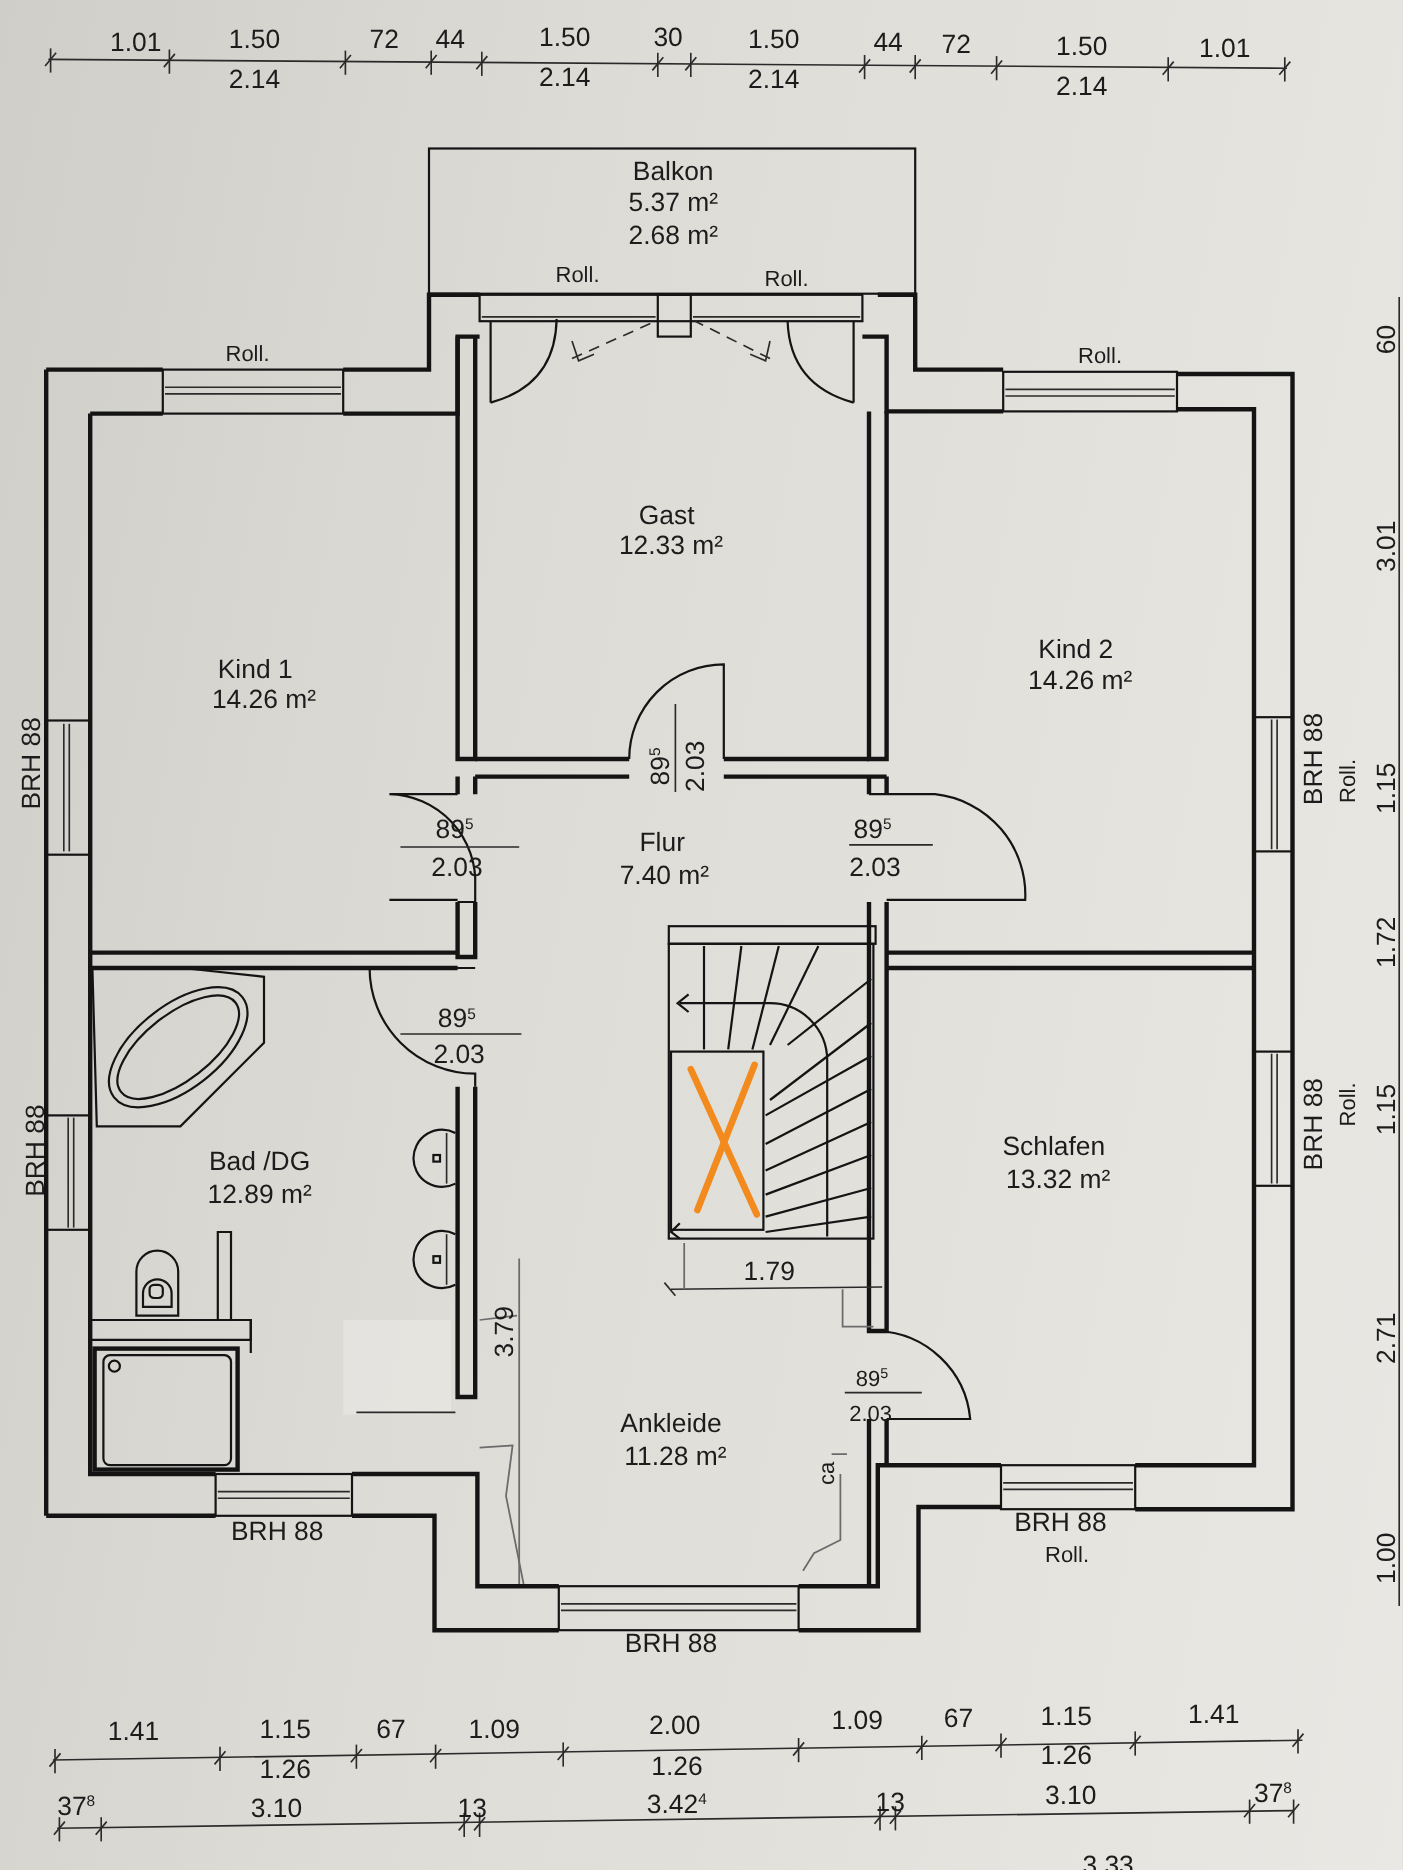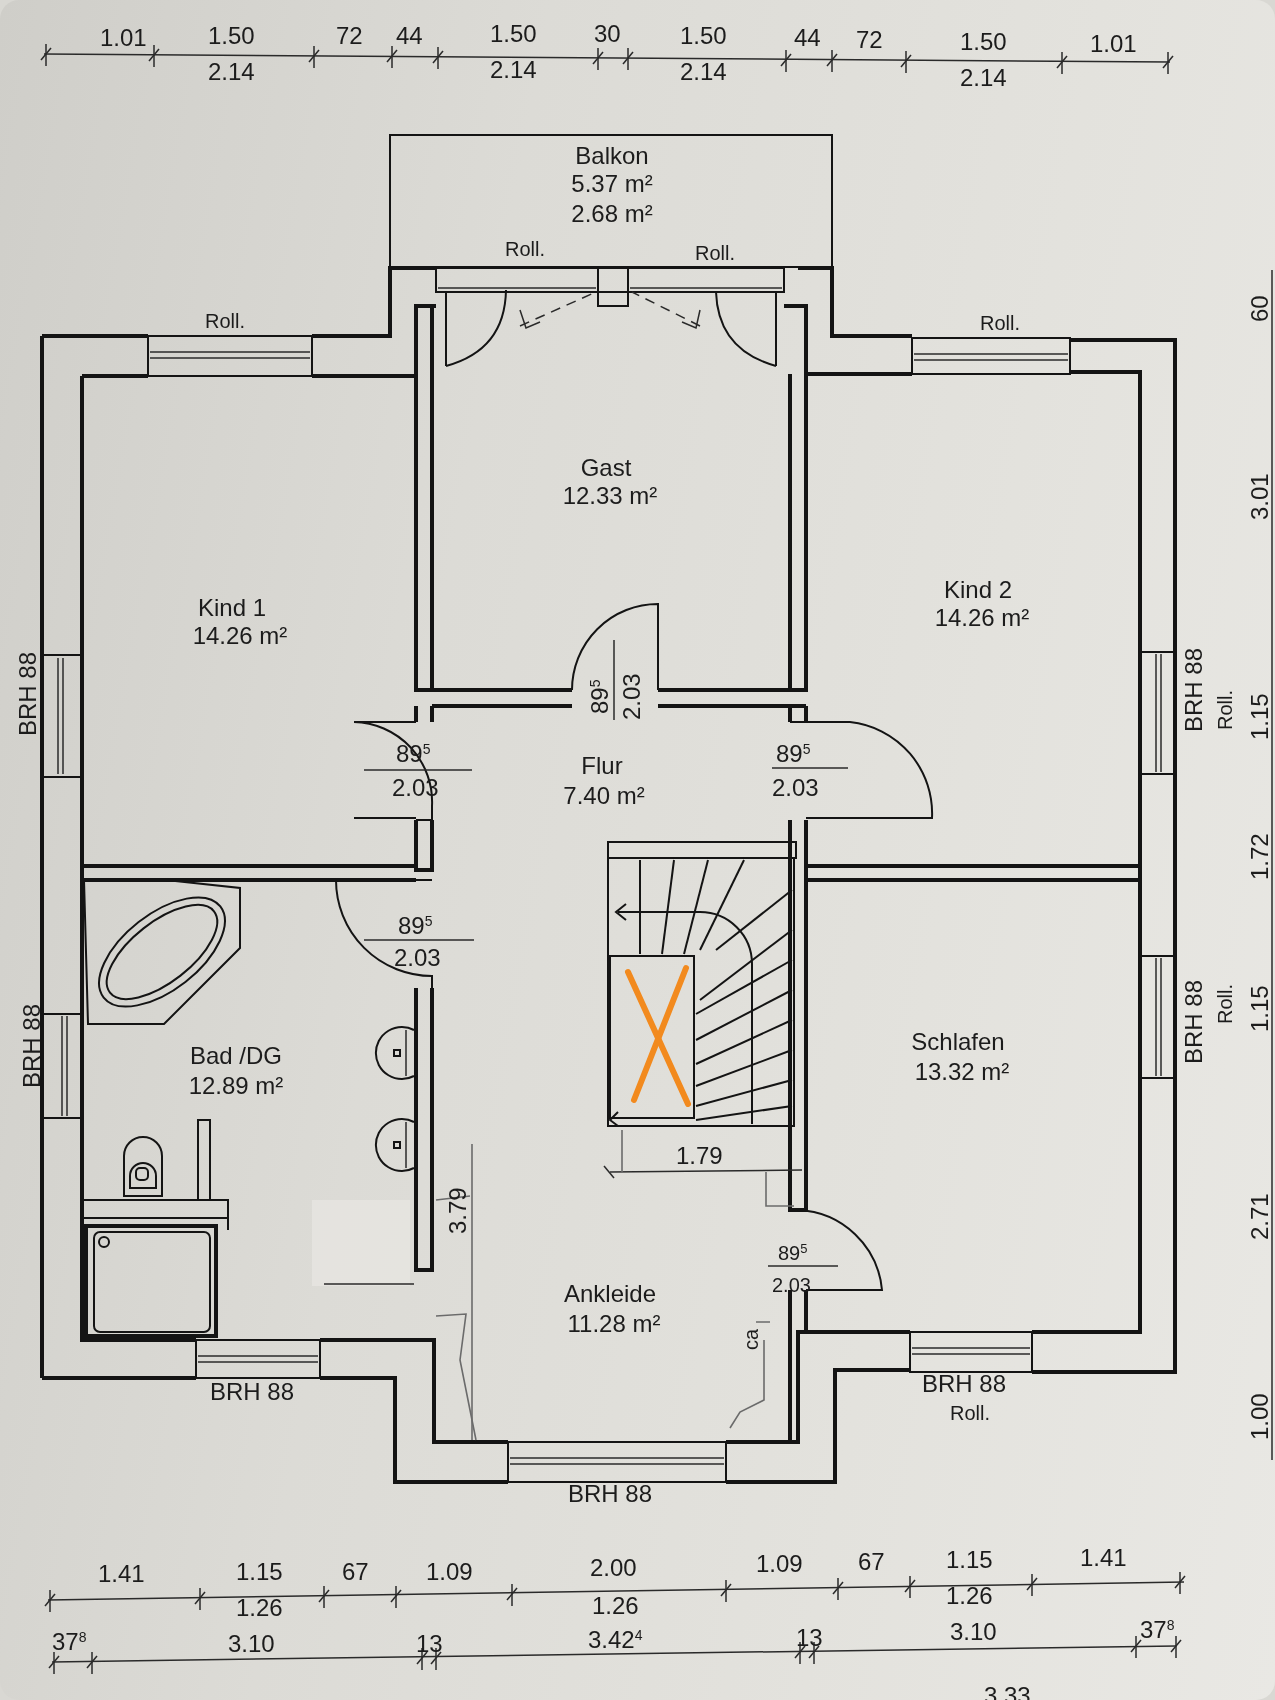--- a/index.html
+++ b/index.html
@@ -1,19 +1,19 @@
 <!DOCTYPE html>
 <html><head>
 <meta charset="utf-8">
 <style>
   html, body { margin:0; padding:0; }
   body { width:1275px; height:1700px; background:#d9d8d3; overflow:hidden; position:relative;
          font-family:"Liberation Sans", sans-serif; color:#1a1a1a; }
   #paper { position:absolute; left:0; top:0; width:1275px; height:1700px;
-           background: linear-gradient(100deg,#cfcec9 0%,#dcdbd6 35%,#e3e2dd 70%,#e9e8e4 100%); border-radius: 19px; }
+           background: linear-gradient(100deg,#cfcec9 0%,#dcdbd6 35%,#e3e2dd 70%,#e9e8e4 100%); }
   svg#plan { position:absolute; left:0; top:0; }
   .lbl { font-family:"Liberation Sans", sans-serif; fill:#1c1c1c; }
   .room { font-size:24px; }
   .dim { font-size:24px; }
   .small { font-size:20px; }
   .wall { fill:none; stroke:#141414; stroke-width:4; }
   .thin { fill:none; stroke:#141414; stroke-width:2; }
   .hair { fill:none; stroke:#2a2a2a; stroke-width:1.5; }
   .pencil { fill:none; stroke:#6b6b6b; stroke-width:1.6; }
 </style>

